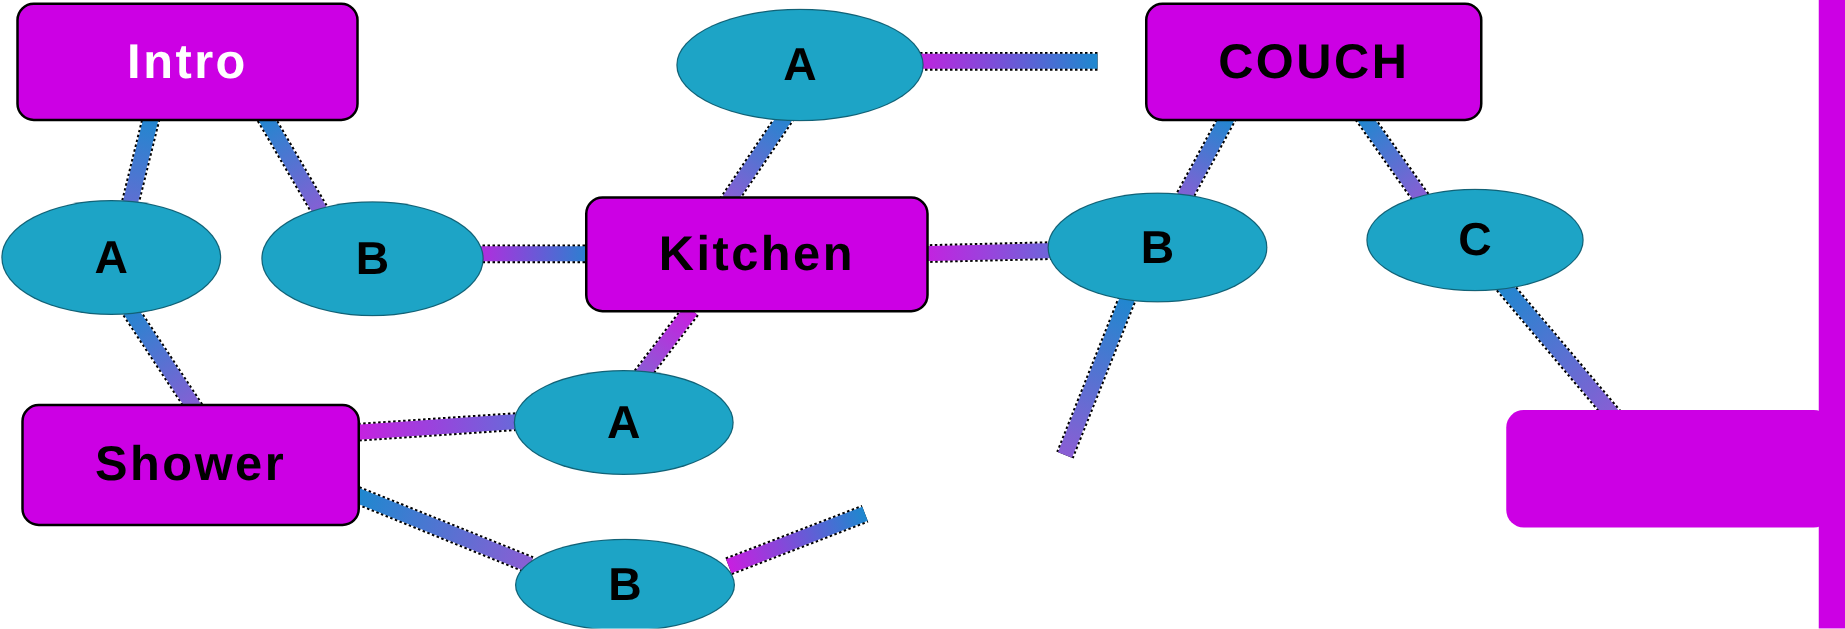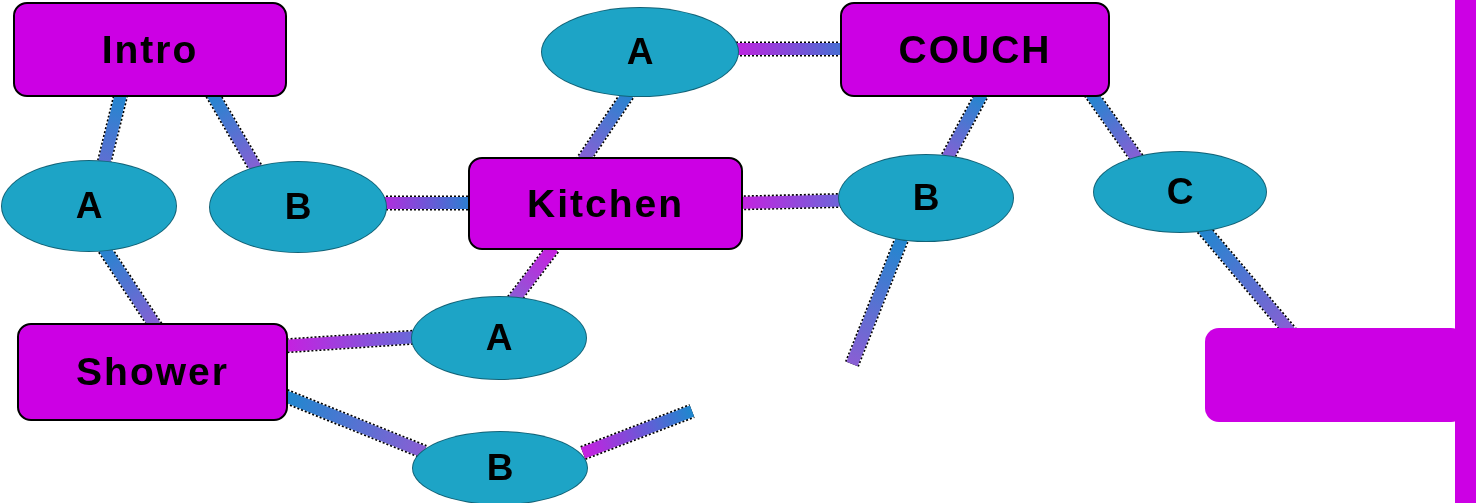--- a/index.html
+++ b/index.html
@@ -167,23 +167,23 @@
       <g>
         <line x1="583" y1="453" x2="692" y2="411" stroke="#000000" stroke-width="15" stroke-dasharray="2 2"></line>
         <line x1="583" y1="453" x2="692" y2="411" stroke="url(#grad-b-bottom-bed)" stroke-width="12"></line>
       </g>
       <g>
         <line x1="903" y1="236" x2="852" y2="364" stroke="#000000" stroke-width="15" stroke-dasharray="2 2"></line>
         <line x1="903" y1="236" x2="852" y2="364" stroke="url(#grad-b-right-bed)" stroke-width="12"></line>
       </g>
     </svg>
 <div class="node" style="left: 13px; top: 2px; width: 274px; height: 95px; background: rgb(204, 0, 228);">
-      <span class="node-label" style="color: #000000;">Intro</span>
-    </div>
-    <div class="node" style="left: 840px; top: 2px; width: 270px; height: 95px; background: rgb(204, 0, 228);">
+      <span class="node-label" style="color: #ffffff;">Intro</span>
+    </div>
+    <div class="node" style="left: 916px; top: 2px; width: 270px; height: 95px; background: rgb(204, 0, 228);">
       <span class="node-label" style="color: rgb(0, 0, 0);">COUCH</span>
     </div>
     <div class="node" style="left: 468px; top: 157px; width: 275px; height: 93px; background: rgb(204, 0, 228);">
       <span class="node-label" style="color: rgb(0, 0, 0);">Kitchen</span>
     </div>
     <div class="node" style="left: 17px; top: 323px; width: 271px; height: 98px; background: rgb(204, 0, 228);">
       <span class="node-label" style="color: rgb(0, 0, 0);">Shower</span>
     </div>
     <div class="node borderless" style="left: 1205px; top: 328px; width: 260px; height: 94px; background: rgb(204, 0, 228);">
       <span class="node-label" style="color: rgb(0, 0, 0);"></span>

